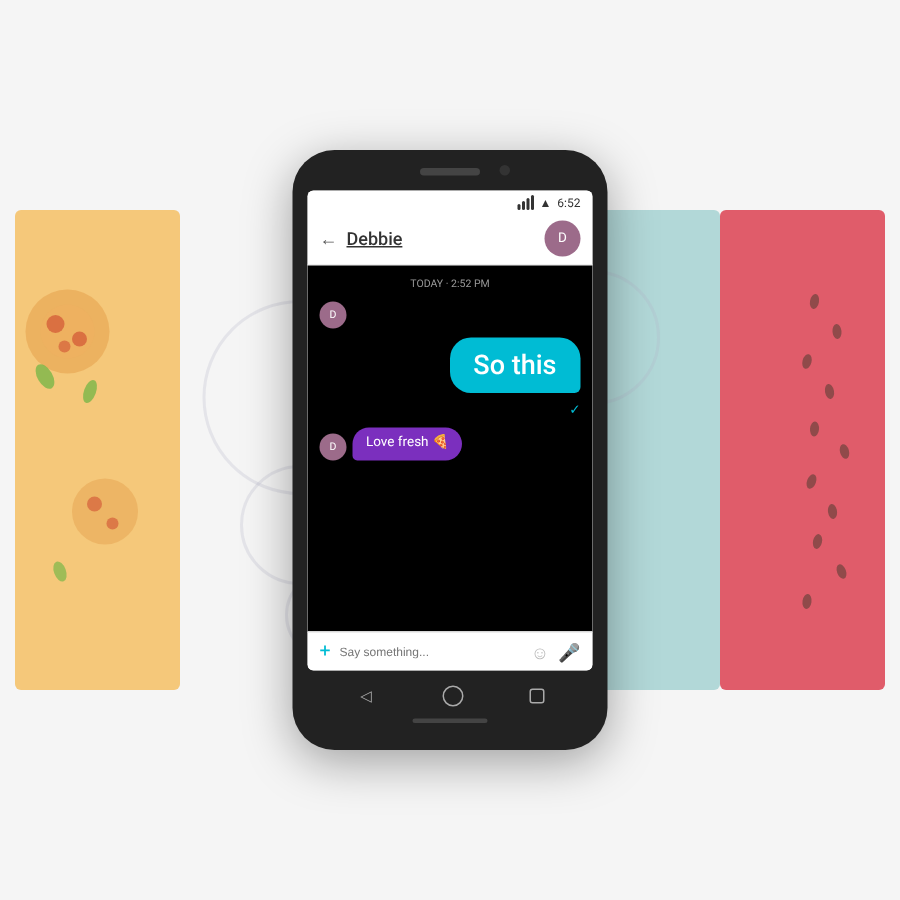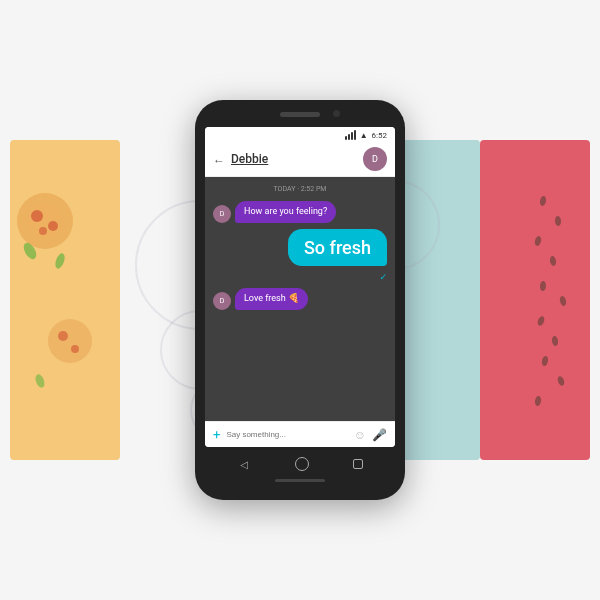--- a/index.html
+++ b/index.html
@@ -176,21 +176,21 @@
     }
 
     
     .chat-area {
       flex: 1;
       padding: 8px 8px 4px 8px;
       overflow-y: auto;
       display: flex;
       flex-direction: column;
       gap: 6px;
-      background: #404040;
+      background: #000000;
     }
 
     .timestamp {
       text-align: center;
       font-size: 7px;
       color: #999;
       margin-bottom: 2px;
     }
 
     .message-row {
@@ -396,25 +396,24 @@
       <div class="avatar-small">
         <span>D</span>
       </div>
     </div>
 
     <div class="chat-area">
       <div class="timestamp">TODAY · 2:52 PM</div>
 
       <div class="message-row incoming">
         <div class="avatar-msg">D</div>
-        <div class="bubble incoming-bubble">How are you feeling?</div>
       </div>
 
       <div class="message-row outgoing">
-        <div class="bubble outgoing-bubble">So fresh</div>
+        <div class="bubble outgoing-bubble">So this</div>
         <div class="outgoing-status">
           <span class="check-icon">✓</span>
         </div>
       </div>
 
       <div class="message-row incoming">
         <div class="avatar-msg">D</div>
         <div class="bubble incoming-bubble">Love fresh 🍕</div>
       </div>
     </div>

